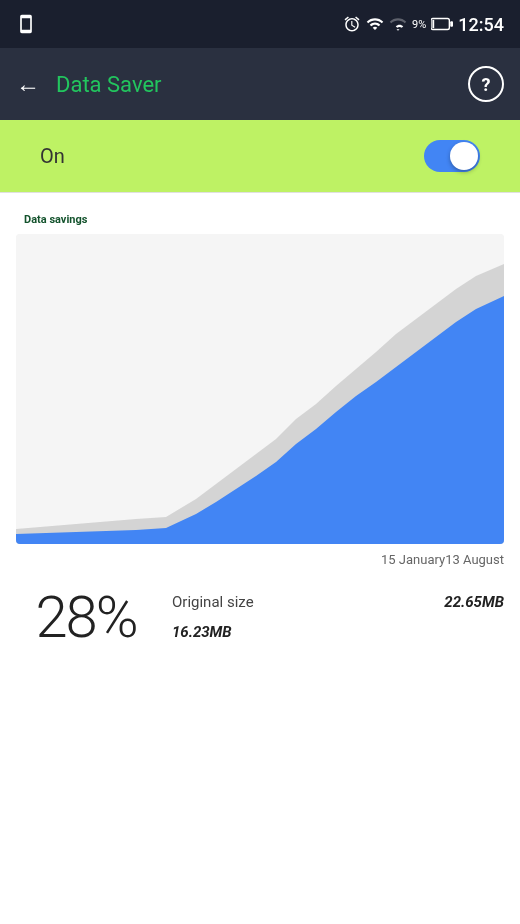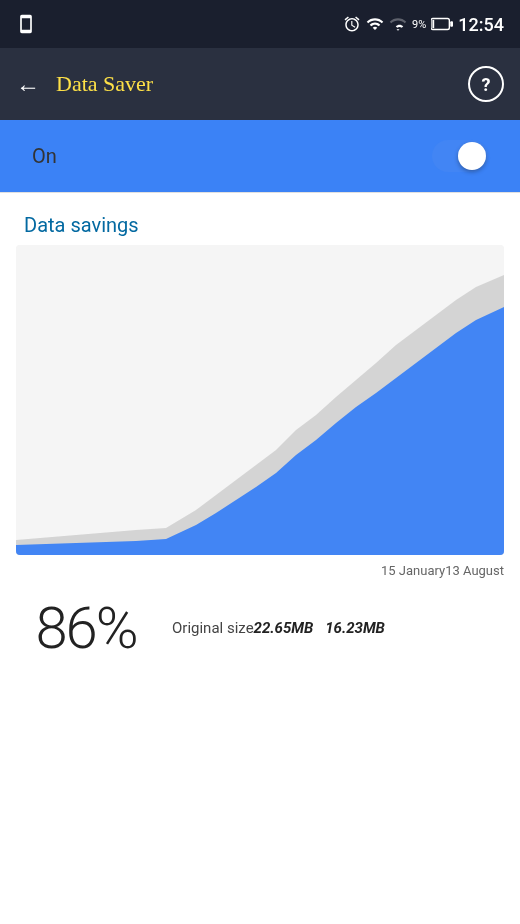--- a/index.html
+++ b/index.html
@@ -54,46 +54,45 @@
     }
     .back-btn {
       color: #fff;
       font-size: 24px;
       cursor: pointer;
       display: flex;
       align-items: center;
     }
     .header-title {
       flex: 1;
-      color: #fde047;
+      color: #22c55e;
       font-size: 22px;
       font-weight: 400;
-      font-family: Liberation Serif, serif;
     }
     .help-btn {
       width: 36px;
       height: 36px;
       border-radius: 50%;
       border: 2px solid #fff;
       color: #fff;
       display: flex;
       align-items: center;
       justify-content: center;
       font-size: 18px;
       font-weight: bold;
       cursor: pointer;
     }
 
     
     .toggle-row {
       display: flex;
       align-items: center;
       justify-content: space-between;
-      padding: 20px 32px;
-      background: #3b82f6;
+      padding: 20px 40px;
+      background: #bef264;
       border-bottom: 1px solid #e0e0e0;
     }
     .toggle-label {
       font-size: 20px;
       color: #333;
     }
     .toggle-switch {
       width: 56px;
       height: 32px;
       border-radius: 16px;
@@ -108,23 +107,23 @@
       border-radius: 50%;
       position: absolute;
       top: 2px;
       right: 2px;
       box-shadow: 0 2px 4px rgba(0,0,0,0.3);
     }
 
     
     .section-title {
       padding: 20px 24px 8px;
-      color: #0369a1;
-      font-size: 20px;
-      font-weight: 400;
+      color: #14532d;
+      font-size: 11px;
+      font-weight: 700;
     }
 
     
     .chart-container {
       margin: 0 16px;
       background: #f5f5f5;
       border-radius: 4px;
       height: 310px;
       position: relative;
       overflow: hidden;
@@ -159,21 +158,21 @@
     }
     .percentage-text {
       font-size: 58px;
       font-weight: 300;
       color: #222;
       letter-spacing: -2px;
     }
     .stats-details {
       flex: 1;
       display: flex;
-      flex-direction: row;
+      flex-direction: column;
       gap: 12px;
     }
     .stat-line {
       display: flex;
       justify-content: space-between;
       align-items: center;
     }
     .stat-label {
       font-size: 15px;
       color: #444;
@@ -293,21 +292,21 @@
   </svg>
 </div>
 
 <div class="date-labels">
   <span>15 January</span>
   <span>13 August</span>
 </div>
 
 <div class="stats-row">
   <div class="percentage-block">
-    <span class="percentage-text">86%</span>
+    <span class="percentage-text">28%</span>
   </div>
   <div class="stats-details">
     <div class="stat-line">
       <span class="stat-label">Original size</span>
       <span class="stat-value">22.65MB</span>
     </div>
     <div class="stat-line">
       <span class="stat-value">16.23MB</span>
     </div>
   </div>

